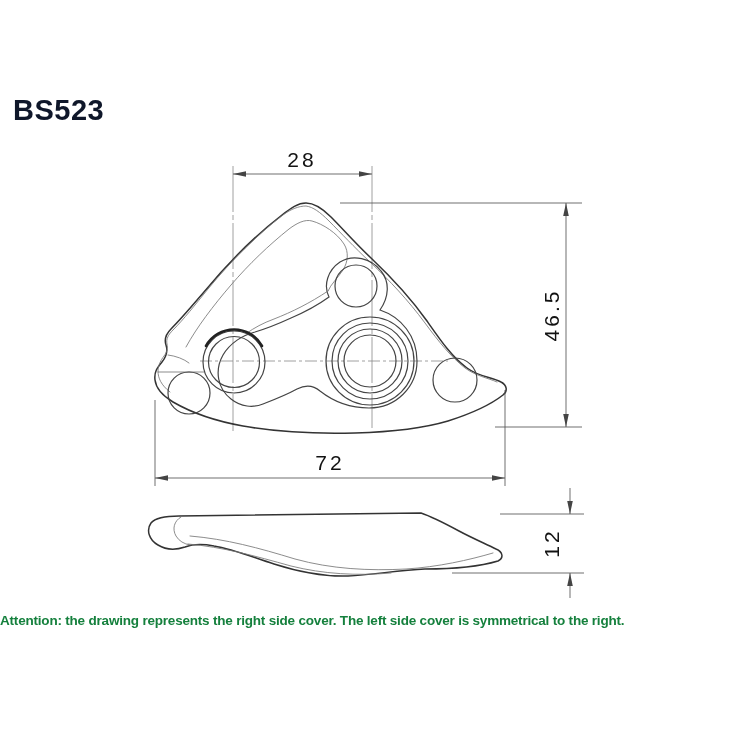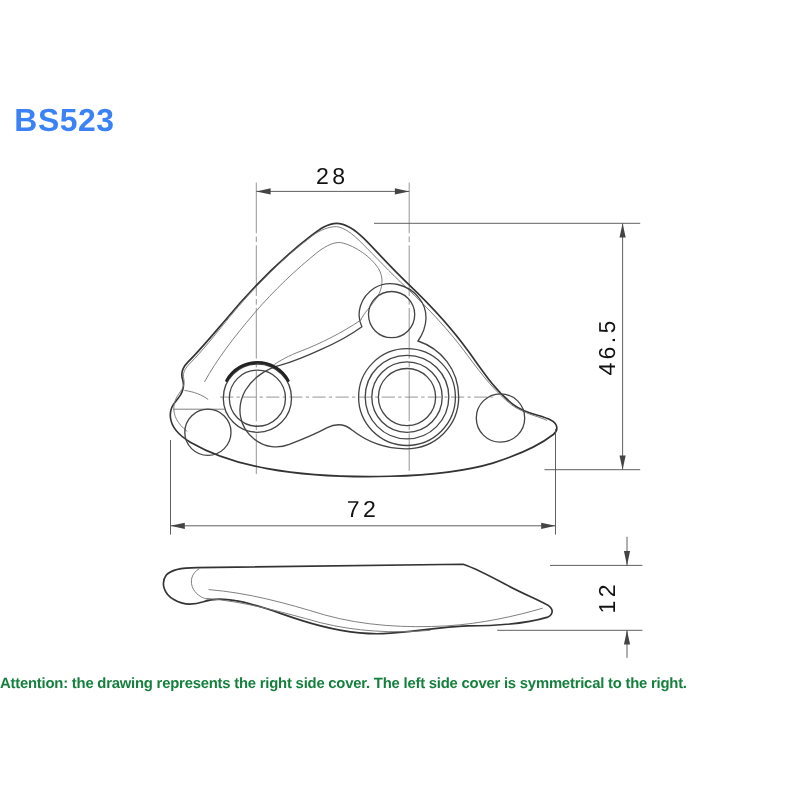--- a/index.html
+++ b/index.html
@@ -15,21 +15,21 @@
     font-family: "Liberation Sans", sans-serif;
     color: #000;
   }
   .part-number {
     position: absolute;
     left: 13px;
     top: 94px;
     font-size: 29px;
     font-weight: bold;
     letter-spacing: 0.5px;
-    color: #3b82f6;
+    color: #0f172a;
     white-space: nowrap;
   }
   .drawing-svg {
     position: absolute;
     left: 0;
     top: 0;
     width: 732px;
     height: 732px;
   }
   .attention-note {

